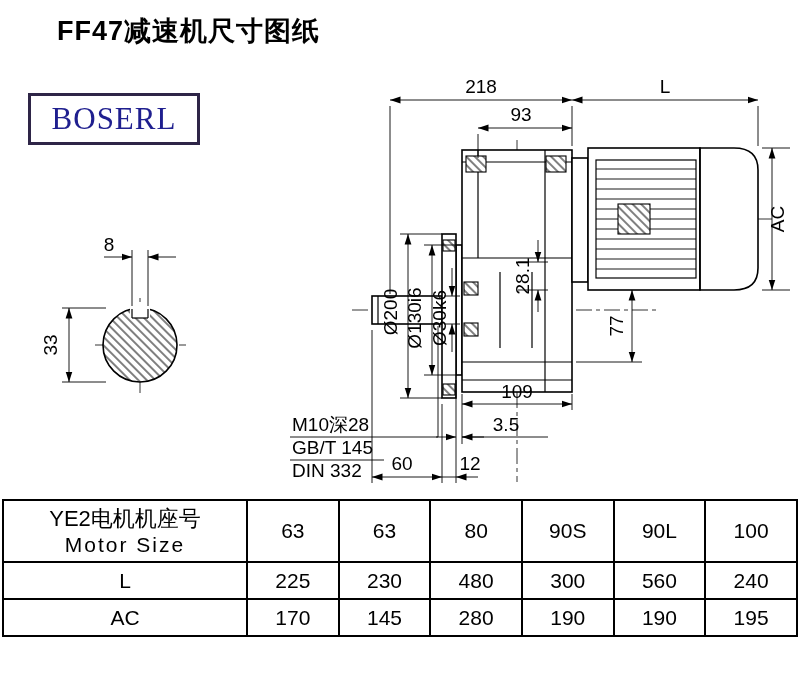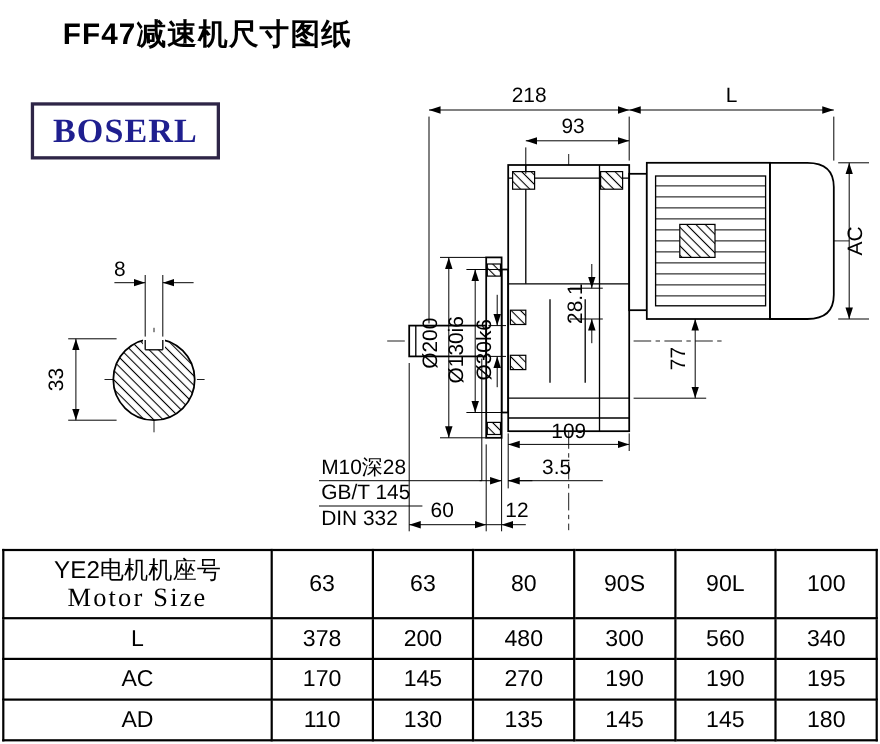--- a/index.html
+++ b/index.html
@@ -1,34 +1,34 @@
 <!DOCTYPE html>
 <html><head>
 <meta charset="utf-8">
 <style>
   html,body{margin:0;padding:0;background:#fff;}
   .page{position:relative;width:800px;height:676px;background:#fff;overflow:hidden;font-family:"Liberation Sans",sans-serif;color:#000;}
   .title{position:absolute;left:57px;top:13px;font-size:27px;font-weight:bold;letter-spacing:1px;white-space:nowrap;}
   .logo-box{position:absolute;left:28px;top:93px;width:166px;height:46px;border:3px solid #2e2547;display:flex;align-items:center;justify-content:center;background:#fff;}
-  .logo-text{font-family:"Liberation Serif",serif;font-size:31px;font-weight:bold;color:#1f1f8f;letter-spacing:1px;}
+  .logo-text{font-family:"Liberation Serif",serif;font-size:31px;font-weight:normal;color:#1f1f8f;letter-spacing:1px;}
   svg.drawing{position:absolute;left:0;top:0;}
   .o{fill:#fff;stroke:#000;stroke-width:1.6;}
   .ln{fill:none;stroke:#000;stroke-width:1.2;}
   .thin{fill:none;stroke:#000;stroke-width:0.9;}
   .cl{fill:none;stroke:#000;stroke-width:0.8;stroke-dasharray:16 4 4 4;}
   .hat{fill:url(#hatch);stroke:#000;stroke-width:1.1;}
   .wh{fill:#fff;stroke:none;}
   text.dt{font-family:"Liberation Sans",sans-serif;font-size:19px;fill:#000;text-anchor:middle;}
   text.dts{text-anchor:start;}
   .dim-table{position:absolute;left:2px;top:499px;width:796px;border-collapse:collapse;table-layout:fixed;background:#fff;}
   .dim-table th,.dim-table td{border:2px solid #000;text-align:center;vertical-align:middle;font-weight:normal;font-size:21px;padding:0;color:#000;}
   .row-hdr{height:62px;margin-left:24px;}
   .row-data{height:37px;}
   .hd-cn{font-size:22px;line-height:1.25;}
-  .hd-en{font-family:Liberation Serif, serif;font-size:24px;letter-spacing:2px;}
+  .hd-en{font-family:Liberation Sans, sans-serif;font-size:21px;letter-spacing:2px;}
   col.c0{width:244px;}
 </style>
 </head>
 <body>
 
 <div class="page">
 
   <div class="title">FF47减速机尺寸图纸</div>
 
   <div class="logo-box">
@@ -205,41 +205,32 @@
         </th>
         <th>63</th>
         <th>63</th>
         <th>80</th>
         <th>90S</th>
         <th>90L</th>
         <th>100</th>
       </tr>
       <tr class="row-data">
         <td>L</td>
-        <td>378</td>
-        <td>200</td>
+        <td>225</td>
+        <td>230</td>
         <td>480</td>
         <td>300</td>
         <td>560</td>
-        <td>340</td>
+        <td>240</td>
       </tr>
       <tr class="row-data">
         <td>AC</td>
         <td>170</td>
         <td>145</td>
-        <td>270</td>
+        <td>280</td>
         <td>190</td>
         <td>190</td>
         <td>195</td>
       </tr>
-      <tr class="row-data">
-        <td>AD</td>
-        <td>110</td>
-        <td>130</td>
-        <td>135</td>
-        <td>145</td>
-        <td>145</td>
-        <td>180</td>
-      </tr>
     </tbody>
   </table>
 
 </div>
 
 </body></html>

